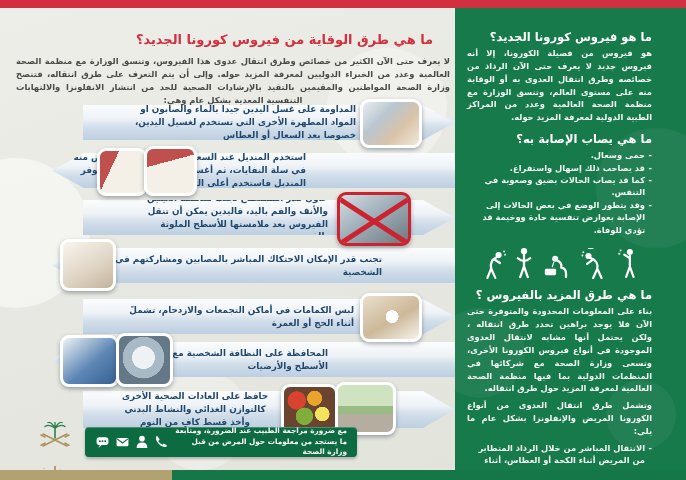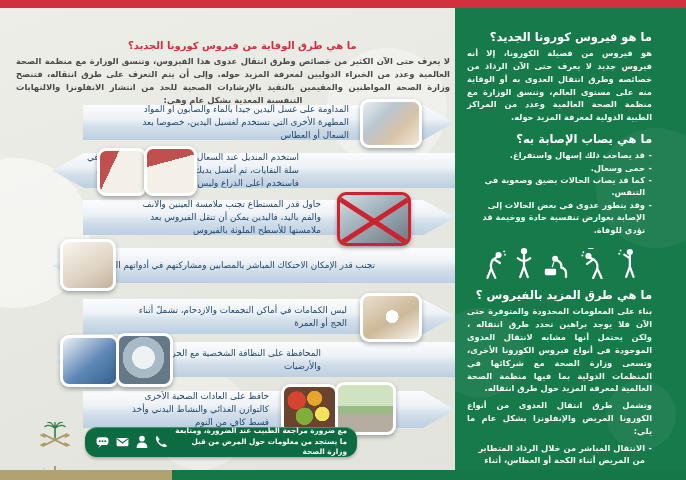--- a/index.html
+++ b/index.html
@@ -13,56 +13,56 @@
   .bar-gold{position:absolute;left:0;top:470px;width:172px;height:10px;background:#b2a272;z-index:20;}
   .bar-green{position:absolute;left:172px;top:470px;width:514px;height:10px;background:#157647;z-index:20;}
 
   
   .left{position:absolute;top:8px;left:0;width:457px;height:472px;background:linear-gradient(160deg,#edeee8 0%,#e7e8e1 50%,#e2e4dc 100%);}
   .deco{position:absolute;border-radius:50%;background:rgba(255,255,255,.5);}
   .deco.d1{width:150px;height:150px;left:-60px;top:150px;}
   .deco.d2{width:120px;height:120px;right:10px;top:40px;background:rgba(255,255,255,.35);}
   .deco.d3{width:100px;height:100px;left:150px;bottom:10px;background:rgba(255,255,255,.3);}
 
-  .l-title{position:absolute;top:24px;right:8px;left:120px;margin:8px;font-size:10px;font-weight:bold;color:#d22f3f;text-align:left;}
+  .l-title{position:absolute;top:24px;right:8px;left:120px;margin:0;font-size:13px;font-weight:bold;color:#d22f3f;text-align:center;}
   .l-intro{position:absolute;top:47px;right:7px;left:16px;margin:0;font-size:8.4px;line-height:1.55;color:#4a4a48;text-align:justify;text-align-last:center;font-weight:bold;}
 
   
   .ribbon{position:absolute;height:35px;display:flex;align-items:center;z-index:3;
     background:linear-gradient(180deg,#fbfcfd 0%,#eef2f6 40%,#d3dfea 62%,#bccfe1 100%);
     filter:drop-shadow(1px 2px 1.5px rgba(90,105,120,.55));}
-  .ribbon p{margin:8px;width:100%;font-size:8.8px;font-weight:normal;line-height:1.45;color:#21486d;text-align:right;}
+  .ribbon p{margin:1px;width:100%;font-size:8.8px;font-weight:bold;line-height:1.45;color:#21486d;text-align:right;}
   .arrow-right{clip-path:polygon(0 0,calc(100% - 32px) 0,100% 50%,calc(100% - 32px) 100%,0 100%);}
   .arrow-left{clip-path:polygon(32px 0,100% 0,100% 100%,32px 100%,0 50%);}
 
   .r1{top:97px;left:83px;width:372px;}  .r1 p{padding:0 98px 0 44px;}
   .r2{top:145px;left:52px;width:403px;} .r2 p{padding:0 148px 0 14px;}
   .r3{top:192px;left:83px;width:372px;} .r3 p{padding:0 126px 0 34px;}
   .r4{top:240px;left:52px;width:403px;} .r4 p{padding:0 72px 0 14px;}
   .r5{top:291px;left:83px;width:372px;} .r5 p{padding:0 100px 0 44px;}
   .r6{top:334px;left:52px;width:403px;} .r6 p{padding:0 126px 0 14px;}
-  .r7{top:383px;left:83px;width:372px;height:37px;} .r7 p{padding:0 178px 0 30px;}
+  .r7{top:383px;left:83px;width:372px;height:37px;} .r7 p{padding:0 178px 0 30px;text-align:center;}
 
   
   .photo{position:absolute;border:3px solid #fff;border-radius:9px;box-shadow:0 2px 4px rgba(60,70,80,.45);z-index:5;}
   .p-wash{left:360px;top:91px;width:56px;height:43px;background:linear-gradient(135deg,#e8eef2 0%,#b9c6cf 35%,#d9c3a8 65%,#f0e8da 100%);}
   .p-arm{left:97px;top:140px;width:44px;height:42px;background:linear-gradient(115deg,#c0504d 0 30%,#f4f0e8 30%);}
   .p-tissue{left:144px;top:138px;width:47px;height:44px;background:linear-gradient(165deg,#c0504d 0 32%,#f4f0e8 32%);}
   .p-notouch{left:337px;top:184px;width:68px;height:48px;background:linear-gradient(145deg,#d6dde2 0%,#9fb0ba 45%,#707a82 100%);border-color:#cc2330;overflow:hidden;}
   .p-notouch::before,.p-notouch::after{content:"";position:absolute;left:-15%;top:50%;width:130%;height:5px;background:#cc2330;border-radius:2px;}
   .p-notouch::before{transform:rotate(33deg);} .p-notouch::after{transform:rotate(-33deg);}
   .p-bed{left:60px;top:231px;width:50px;height:46px;background:linear-gradient(150deg,#f8f5ef 0%,#ded3c2 60%,#c2b29b 100%);}
   .p-mask{left:360px;top:285px;width:56px;height:43px;background:radial-gradient(circle at 52% 48%,#ffffff 0 17%,transparent 18%),linear-gradient(150deg,#e9dfcd 0%,#cdb899 55%,#f6f3ec 100%);}
   .p-clean{left:60px;top:327px;width:53px;height:46px;background:linear-gradient(140deg,#eef2f5 0%,#5e87b6 55%,#35618f 100%);}
   .p-shower{left:116px;top:325px;width:51px;height:48px;background:radial-gradient(circle at 48% 45%,#eef2f5 0 30%,#a9bac7 31% 55%,#647888 56% 100%);}
   .p-fruits{left:281px;top:376px;width:51px;height:45px;background:radial-gradient(circle at 25% 30%,#d8432f 0 18%,transparent 19%),radial-gradient(circle at 60% 25%,#e9a42c 0 16%,transparent 17%),radial-gradient(circle at 40% 65%,#7fae3b 0 20%,transparent 21%),radial-gradient(circle at 75% 60%,#f2e25c 0 15%,transparent 16%),#6b4430;}
   .p-walk{left:335px;top:374px;width:55px;height:47px;background:linear-gradient(180deg,#cfe3c0 0 45%,#9bbb84 45% 62%,#b5ada0 62% 100%);}
 
   
-  .footer-pill{position:absolute;left:85px;top:419px;width:272px;height:30px;background:#0d6b41;border-radius:12px;display:flex;align-items:center;gap:6px;padding:0 10px;box-sizing:border-box;box-shadow:inset 0 1px 0 rgba(255,255,255,.25),0 2px 3px rgba(0,0,0,.25);z-index:6;}
+  .footer-pill{position:absolute;left:85px;top:419px;width:272px;height:30px;background:#0d6b41;border-radius:4px;display:flex;align-items:center;gap:6px;padding:0 10px;box-sizing:border-box;box-shadow:inset 0 1px 0 rgba(255,255,255,.25),0 2px 3px rgba(0,0,0,.25);z-index:6;}
   .footer-pill .f-text{flex:1;font-size:7.3px;font-weight:bold;line-height:1.45;color:#fff;text-align:right;}
   .f-icons{display:flex;gap:5px;align-items:center;}
   .f-icons svg{display:block;}
 
   
   .logo{position:absolute;left:26px;top:414px;width:58px;text-align:center;z-index:6;}
   .logo-text{font-size:10px;font-weight:bold;color:#a9945d;margin-top:11px;}
 
   
   .green{position:absolute;top:8px;right:0;width:231px;height:472px;background:#177a4b;box-sizing:border-box;padding:14px 34px 8px 12px;overflow:hidden;color:#fff;}
@@ -167,24 +167,24 @@
 
   <div class="green">
     <div class="g-deco g1"></div>
     <div class="g-deco g2"></div>
     <div class="g-deco g3"></div>
 
     <h2 class="g-title">ما هو فيروس كورونا الجديد؟</h2>
     <p class="g-body">هو فيروس من فصيلة الكورونا، إلا أنه فيروس جديد لا يعرف حتى الآن الرذاذ من خصائصه وطرق انتقال العدوى به أو الوقاية منه على مستوى العالم، وتنسق الوزارة مع منظمة الصحة العالمية وعدد من المراكز الطبية الدولية لمعرفة المزيد حوله.</p>
 
     <h2 class="g-title">ما هي يصاب الإصابة به؟</h2>
+    <div class="g-bullet">حمى وسعال.</div>
     <div class="g-bullet">قد يصاحب ذلك إسهال واستفراغ.</div>
-    <div class="g-bullet">حمى وسعال.</div>
     <div class="g-bullet">كما قد يصاب الحالات بضيق وصعوبة في التنفس.</div>
-    <div class="g-bullet">وقد يتطور عدوى في بعض الحالات إلى الإصابة بعوارض تنفسية حادة ووخيمة قد تؤدي للوفاة.</div>
+    <div class="g-bullet">وقد يتطور الوضع في بعض الحالات إلى الإصابة بعوارض تنفسية حادة ووخيمة قد تؤدي للوفاة.</div>
 
     <div class="picto-row">
       <svg width="24" height="34" viewBox="0 0 26 36">
         <circle cx="15" cy="6" r="3.3" fill="#fff"></circle>
         <path d="M15 10 V22 M15 22 L11 33 M15 22 L19 33 M15 13 L9 9" stroke="#fff" stroke-width="2.4" stroke-linecap="round" fill="none"></path>
         <circle cx="5" cy="4.5" r="1.1" fill="#fff"></circle>
           <circle cx="3.5" cy="8" r="1.1" fill="#fff"></circle>
       </svg>
       <svg width="28" height="34" viewBox="0 0 30 36">
         <circle cx="8" cy="10.5" r="3.3" fill="#fff"></circle>

